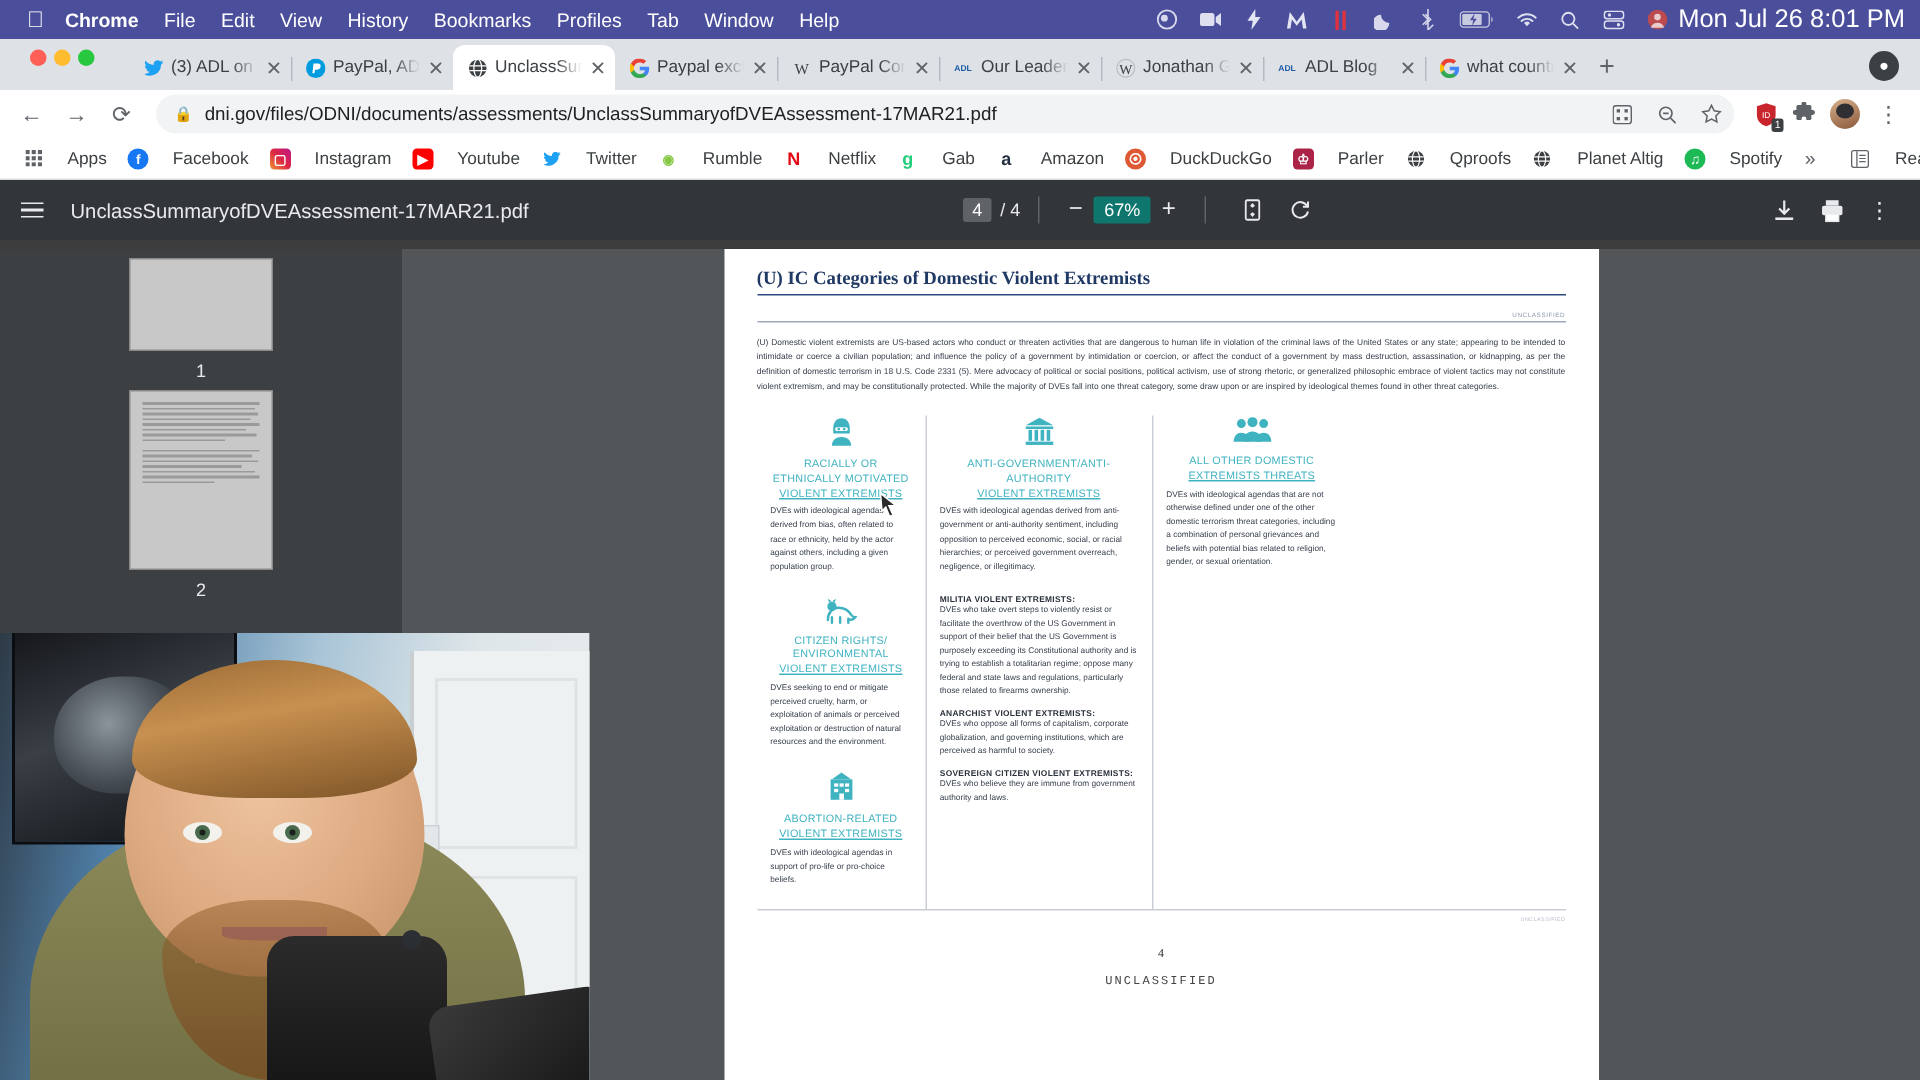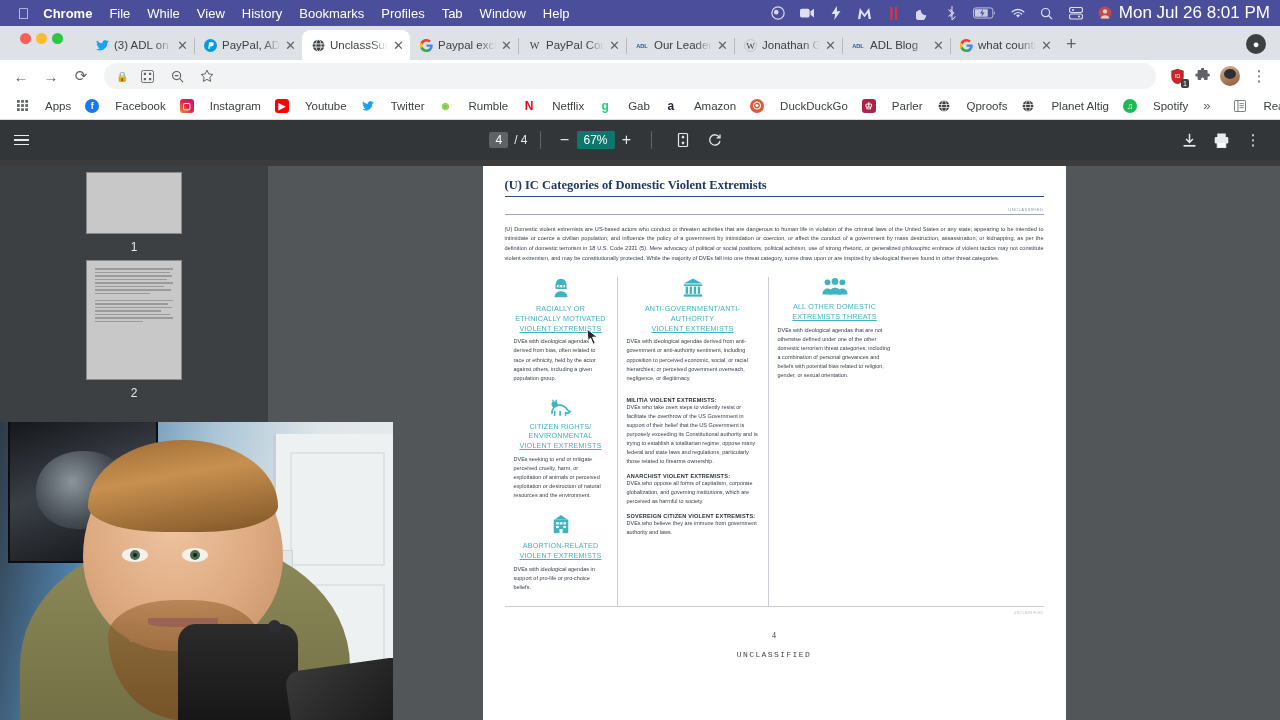--- a/index.html
+++ b/index.html
@@ -147,21 +147,21 @@
   .wc-mic { position: absolute; left: 178px; bottom: -24px; width: 120px; height: 120px; border-radius: 18px 18px 8px 8px; background: linear-gradient(180deg,#2b2b2b,#121212); }
   .wc-mic2 { position: absolute; left: 290px; bottom: -34px; width: 120px; height: 90px; border-radius: 14px; background: linear-gradient(140deg,#3a3a3a,#111); transform: rotate(-8deg); }
 </style>
 </head>
 <body>
 
 <div class="menubar">
   <span class="apple"></span>
   <span class="mi bold">Chrome</span>
   <span class="mi">File</span>
-  <span class="mi">While</span>
+  <span class="mi">Edit</span>
   <span class="mi">View</span>
   <span class="mi">History</span>
   <span class="mi">Bookmarks</span>
   <span class="mi">Profiles</span>
   <span class="mi">Tab</span>
   <span class="mi">Window</span>
   <span class="mi">Help</span>
   <span class="spacer"></span>
   <span class="status">
     <span class="st-ico">
@@ -361,20 +361,21 @@
       <span>●</span>
     </span>
 </div>
 
 <div class="navbar">
   <span class="navbtn">←</span>
   <span class="navbtn">→</span>
   <span class="navbtn">⟳</span>
   <div class="omnibox">
     <span class="lock">🔒</span>
+    <span class="url">dni.gov/files/ODNI/documents/assessments/UnclassSummaryofDVEAssessment-17MAR21.pdf</span>
     <span class="omni-ico">
       <svg width="13" height="13" viewBox="0 0 14 14">
           <rect x="0.5" y="0.5" width="13" height="13" rx="2" fill="none" stroke="#5f6368" stroke-width="1"></rect>
           <rect x="3" y="3" width="2.4" height="2.4" fill="#5f6368"></rect>
           <rect x="8.6" y="3" width="2.4" height="2.4" fill="#5f6368"></rect>
           <rect x="3" y="8.6" width="2.4" height="2.4" fill="#5f6368"></rect>
           <rect x="8.6" y="8.6" width="2.4" height="2.4" fill="#5f6368"></rect>
         </svg>
     </span>
     <span class="omni-ico">
@@ -506,20 +507,21 @@
     <span>Reading List</span>
   </span>
 </div>
 
 <div class="pdfbar">
   <span class="hamb">
       <i></i>
       <i></i>
       <i></i>
     </span>
+  <span class="pdfname">UnclassSummaryofDVEAssessment-17MAR21.pdf</span>
   <span class="spacer"></span>
   <span class="pgbox">4</span>
   <span class="pgtotal">/ 4</span>
   <span class="vdiv"></span>
   <span class="zbtn">−</span>
   <span class="zoomval">67%</span>
   <span class="zbtn">+</span>
   <span class="vdiv"></span>
   <span class="tbico">
     <svg width="16" height="16" viewBox="0 0 16 16">

